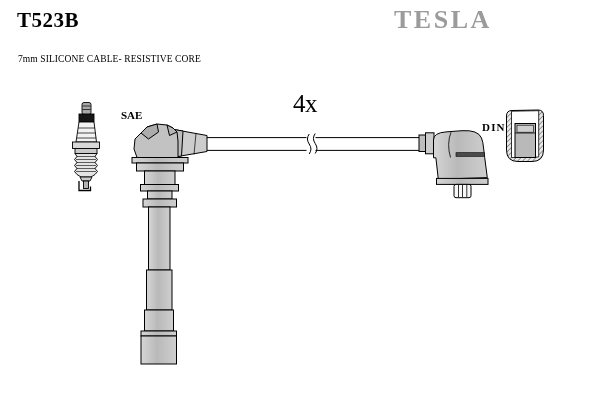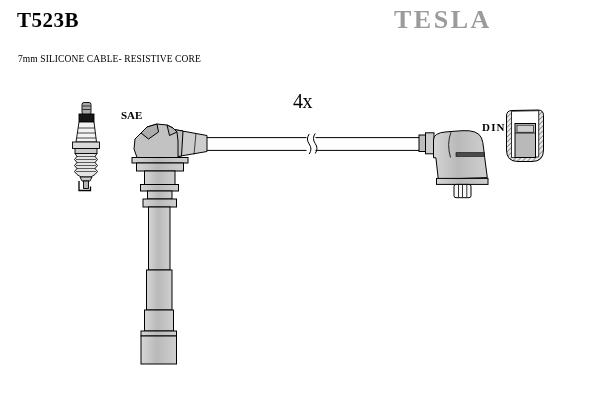--- a/index.html
+++ b/index.html
@@ -16,21 +16,21 @@
     font-size:9.5px;letter-spacing:0.1px;white-space:nowrap;margin-top:24px;
   }
   .brand{
     position:absolute;left:394px;top:6px;
     font-size:26px;font-weight:bold;letter-spacing:2.5px;
     color:#9b9b9b;transform:scaleY(0.95);transform-origin:left top;white-space:nowrap;
   }
   .lbl{position:absolute;font-size:11px;font-weight:bold;white-space:nowrap;}
   .lbl-sae{left:97px;top:109px;margin-left:24px;}
   .lbl-din{left:482px;top:121px;letter-spacing:1.2px;}
-  .qty{position:absolute;left:293px;top:90px;font-size:20px;letter-spacing:-0.5px;white-space:nowrap;}
+  .qty{position:absolute;left:293px;top:90px;font-size:25px;letter-spacing:-0.5px;white-space:nowrap;}
   svg.art{position:absolute;left:0;top:0;}
 </style>
 </head>
 <body>
 
 <div class="canvas">
 
   <div class="part-number">T523B</div>
   <div class="subtitle">7mm SILICONE CABLE- RESISTIVE CORE</div>
   <div class="brand">TESLA</div>

